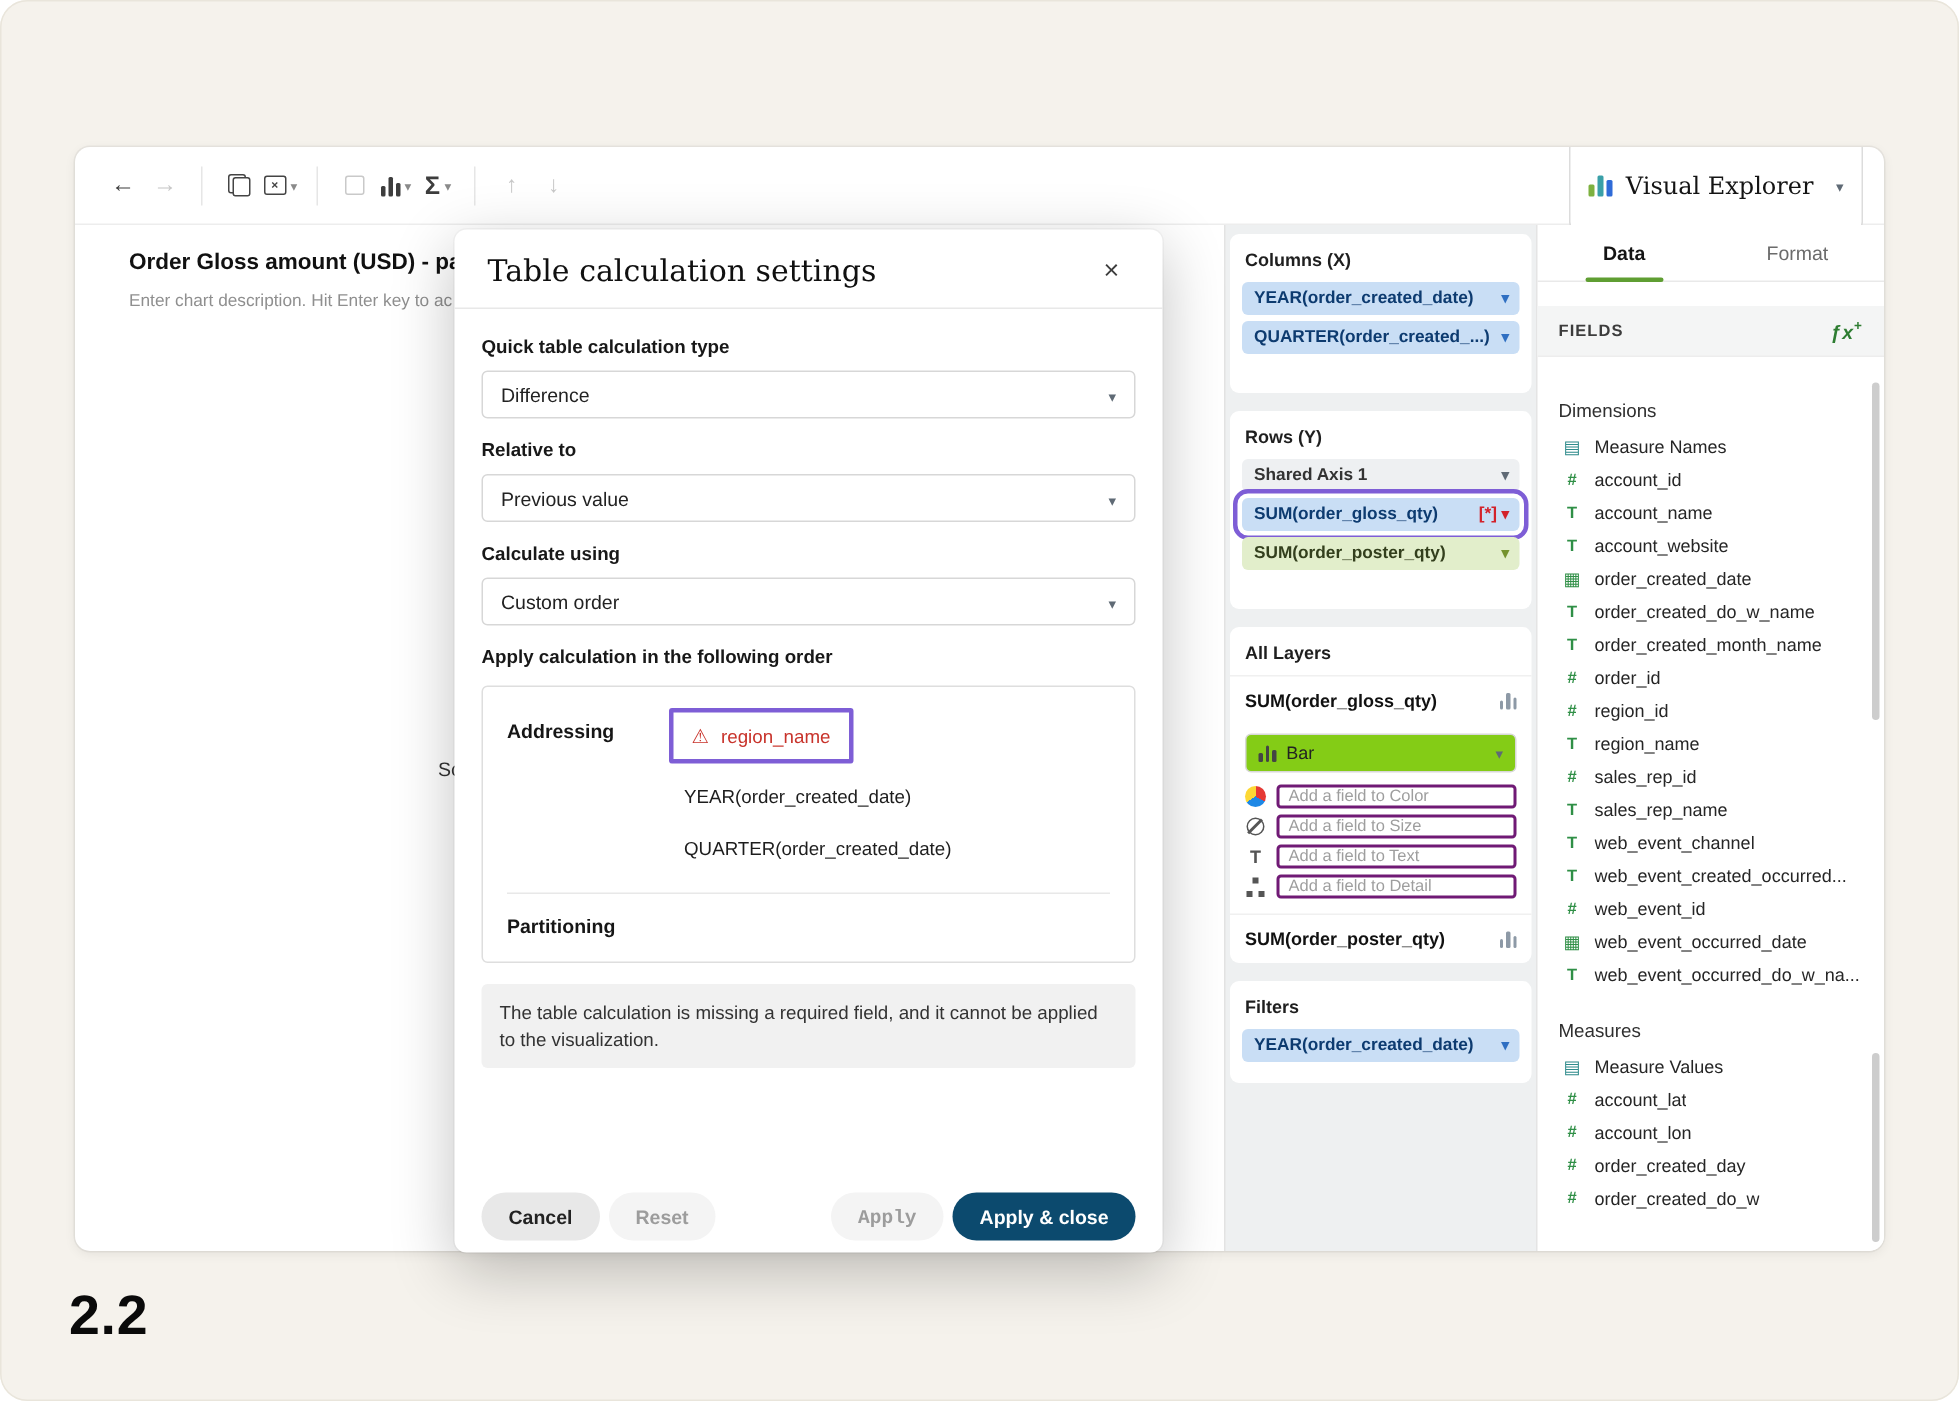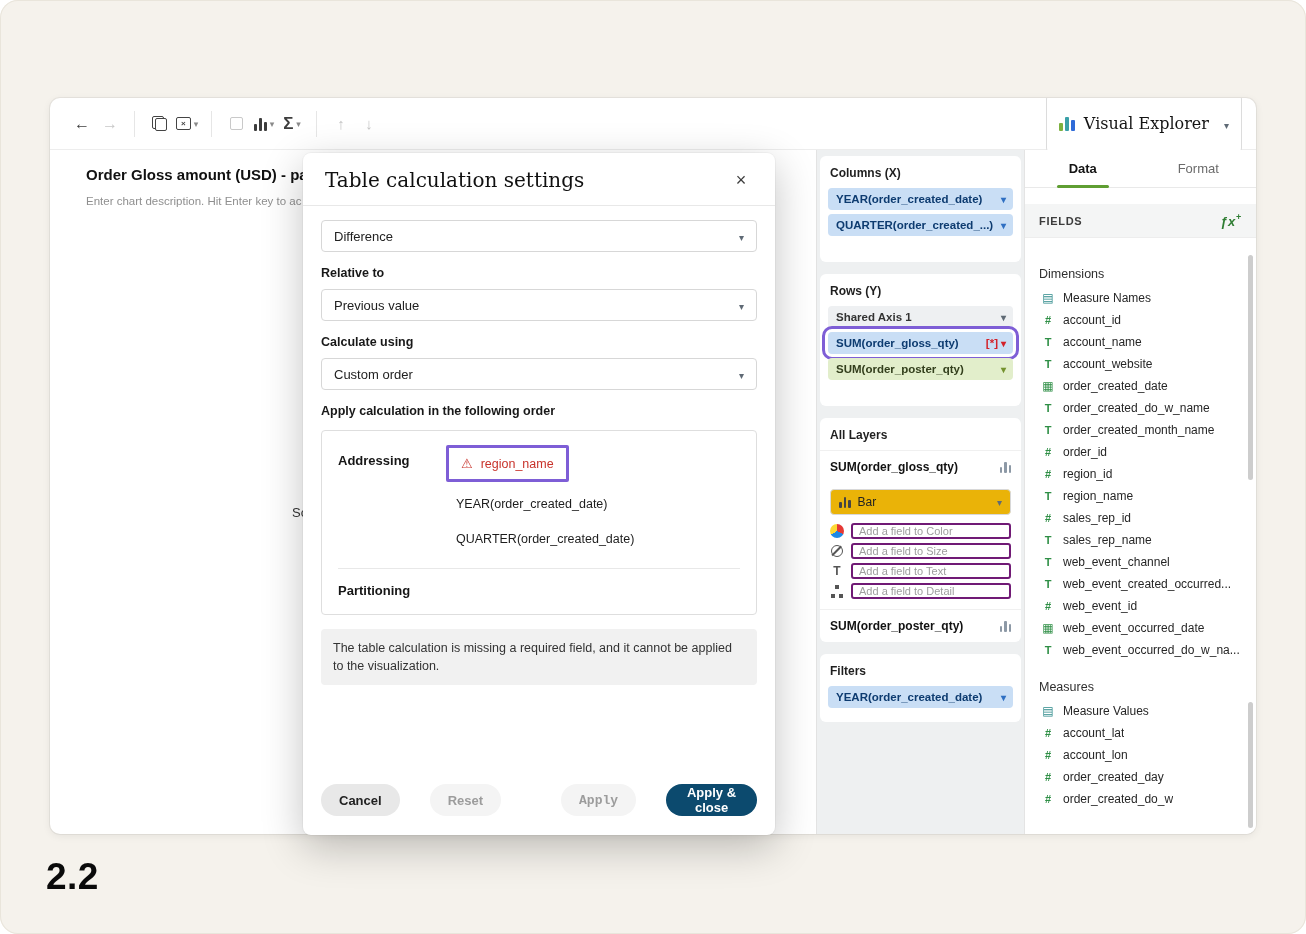--- a/index.html
+++ b/index.html
@@ -77,21 +77,21 @@
   .drop-space { padding-bottom:26px; }
   .card.filters { padding-bottom:14px; }
 
   .layer-row { display:flex; justify-content:space-between; align-items:center; padding:9px 10px;
     font-weight:bold; font-size:12px; color:#111; border-top:1px solid #f0f0f0; }
   .bars-icon { display:flex; align-items:flex-end; gap:2px; height:12px; flex:none; }
   .bars-icon i { display:block; width:2.5px; background:#8d99a6; border-radius:1px; }
   .bars-icon i:nth-child(1){height:6px;} .bars-icon i:nth-child(2){height:11px;} .bars-icon i:nth-child(3){height:8px;}
   .bars-icon.dark i { background:#444; }
   .mark-select { margin:6px 10px 8px; height:26px; border:1px solid #d8d8d8; border-radius:4px;
-    display:flex; align-items:center; gap:7px; padding:0 8px; font-size:12px; color:#222; cursor:pointer; background:#eab308; }
+    display:flex; align-items:center; gap:7px; padding:0 8px; font-size:12px; color:#222; cursor:pointer; background:#84cc16; }
   .drop-row { display:flex; align-items:center; gap:7px; margin:4px 10px; }
   .drop-row input { flex:1; height:16px; border:2px solid #701a75; border-radius:3px; font-size:11px;
     padding:0 6px; color:#333; outline:none; font-family:inherit; min-width:0; }
   .drop-row input::placeholder { color:#9e9e9e; }
   .color-wheel { width:14px; height:14px; border-radius:50%; flex:none;
     background:conic-gradient(#e53935 0 33%, #1e88e5 33% 66%, #fdd835 66% 100%); }
   .size-circle { width:12px; height:12px; border:1.5px solid #555; border-radius:50%; position:relative; flex:none; margin:0 1px; }
   .size-circle::after { content:""; position:absolute; left:-2px; top:4px; width:13px; height:1.5px; background:#555; transform:rotate(-45deg); }
   .t-glyph { width:14px; text-align:center; font-size:12px; font-weight:bold; color:#555; flex:none; }
   .t-glyph::before { content:"T"; }
@@ -148,21 +148,21 @@
   .addr-list { flex:1; display:flex; flex-direction:column; gap:9px; }
   .addr-item { display:flex; align-items:center; gap:8px; font-size:12.5px; color:#1d1d1d; padding:6px 10px; }
   .addr-item .warn-icon { display:none; }
   .addr-item.error { color:#c8332b; border:3px solid #7e5ed6; border-radius:2px; align-self:flex-start; padding:8px 12px; }
   .addr-item.error .warn-icon { display:inline; color:#c8332b; font-size:13px; }
   .warn-icon::before { content:"⚠"; }
   .order-sep { border-top:1px solid #e8e8e8; margin-top:16px; }
   .order-row.partition { padding:6px 0 16px; }
   .warning-box { margin-top:14px; background:#f1f1f1; border-radius:4px; padding:10px 12px;
     font-size:12.5px; color:#333; line-height:1.45; }
-  .modal-footer { margin-top:auto; flex:none; display:flex; align-items:center; gap:30px; padding:16px 18px 19px; }
+  .modal-footer { margin-top:auto; flex:none; display:flex; align-items:center; gap:6px; padding:16px 18px 8px; }
   .btn { height:32px; border:none; border-radius:16px; padding:0 18px; font-size:13px; font-weight:600;
     display:flex; align-items:center; cursor:pointer; font-family:inherit; }
   .btn-cancel { background:#e8e8e8; color:#222; }
   .btn-reset { background:#f4f4f4; color:#9c9c9c; }
   .footer-spacer { flex:1; }
   .btn-apply { background:#f4f4f4; color:#9c9c9c;font-family:Liberation Mono, monospace; }
   .btn-primary { background:#0c4a6e; color:#fff; font-weight:bold; }
 
   .version-label { position:absolute; left:46px; top:856px; font-size:37px; font-weight:800; color:#0a0a0a; letter-spacing:0.5px; }
 </style>
@@ -449,20 +449,21 @@
 
     </div>
   </div>
 
   <div class="modal">
     <div class="modal-header">
       <div class="modal-title">Table calculation settings</div>
       <div class="close-btn"></div>
     </div>
     <div class="modal-body">
+      <div class="f-label first">Quick table calculation type</div>
       <div class="select">
         <span>Difference</span>
         <span class="chev"></span>
       </div>
       <div class="f-label">Relative to</div>
       <div class="select">
         <span>Previous value</span>
         <span class="chev"></span>
       </div>
       <div class="f-label">Calculate using</div>

